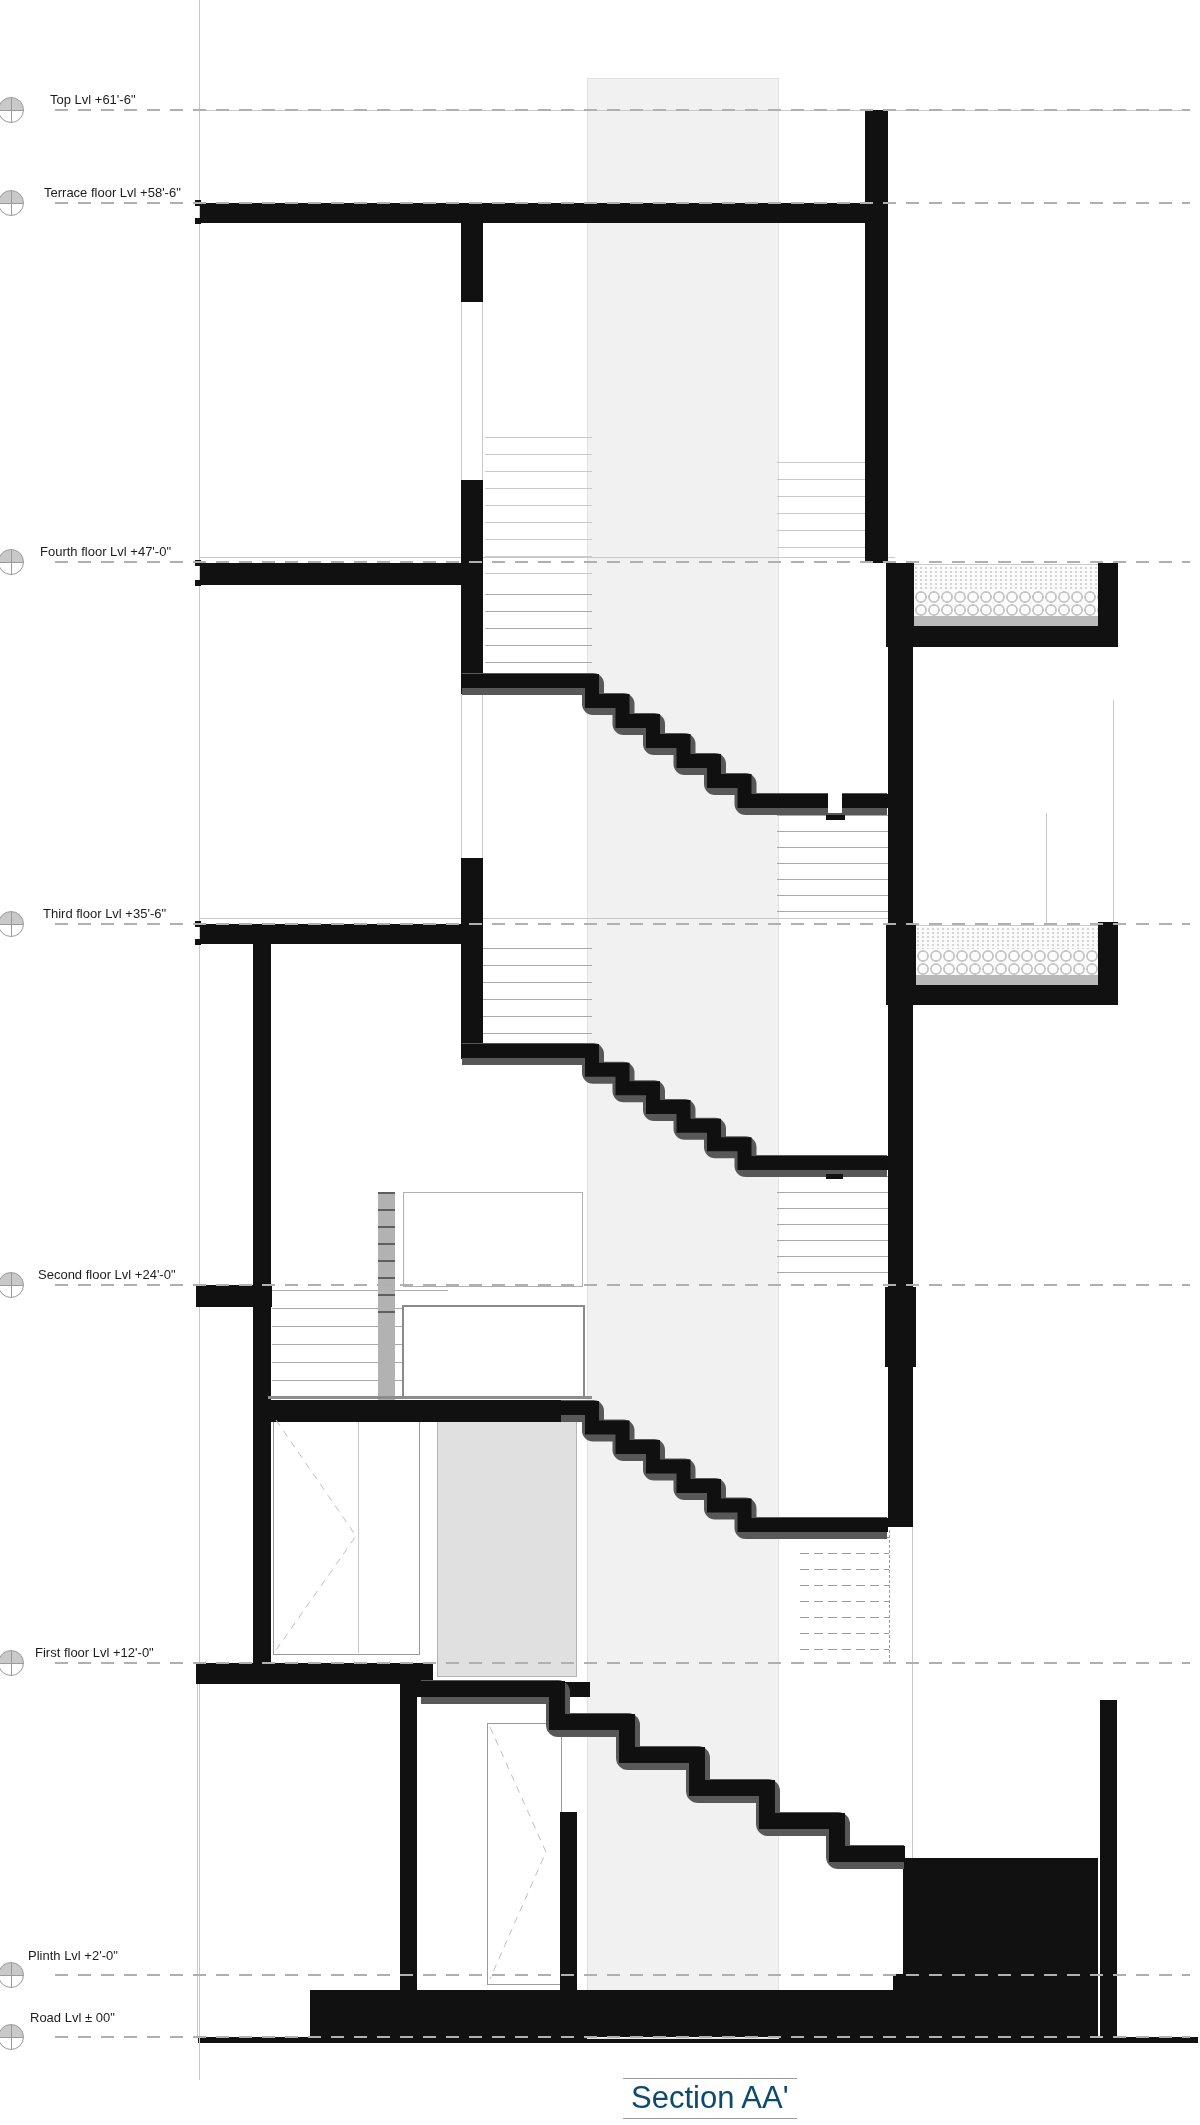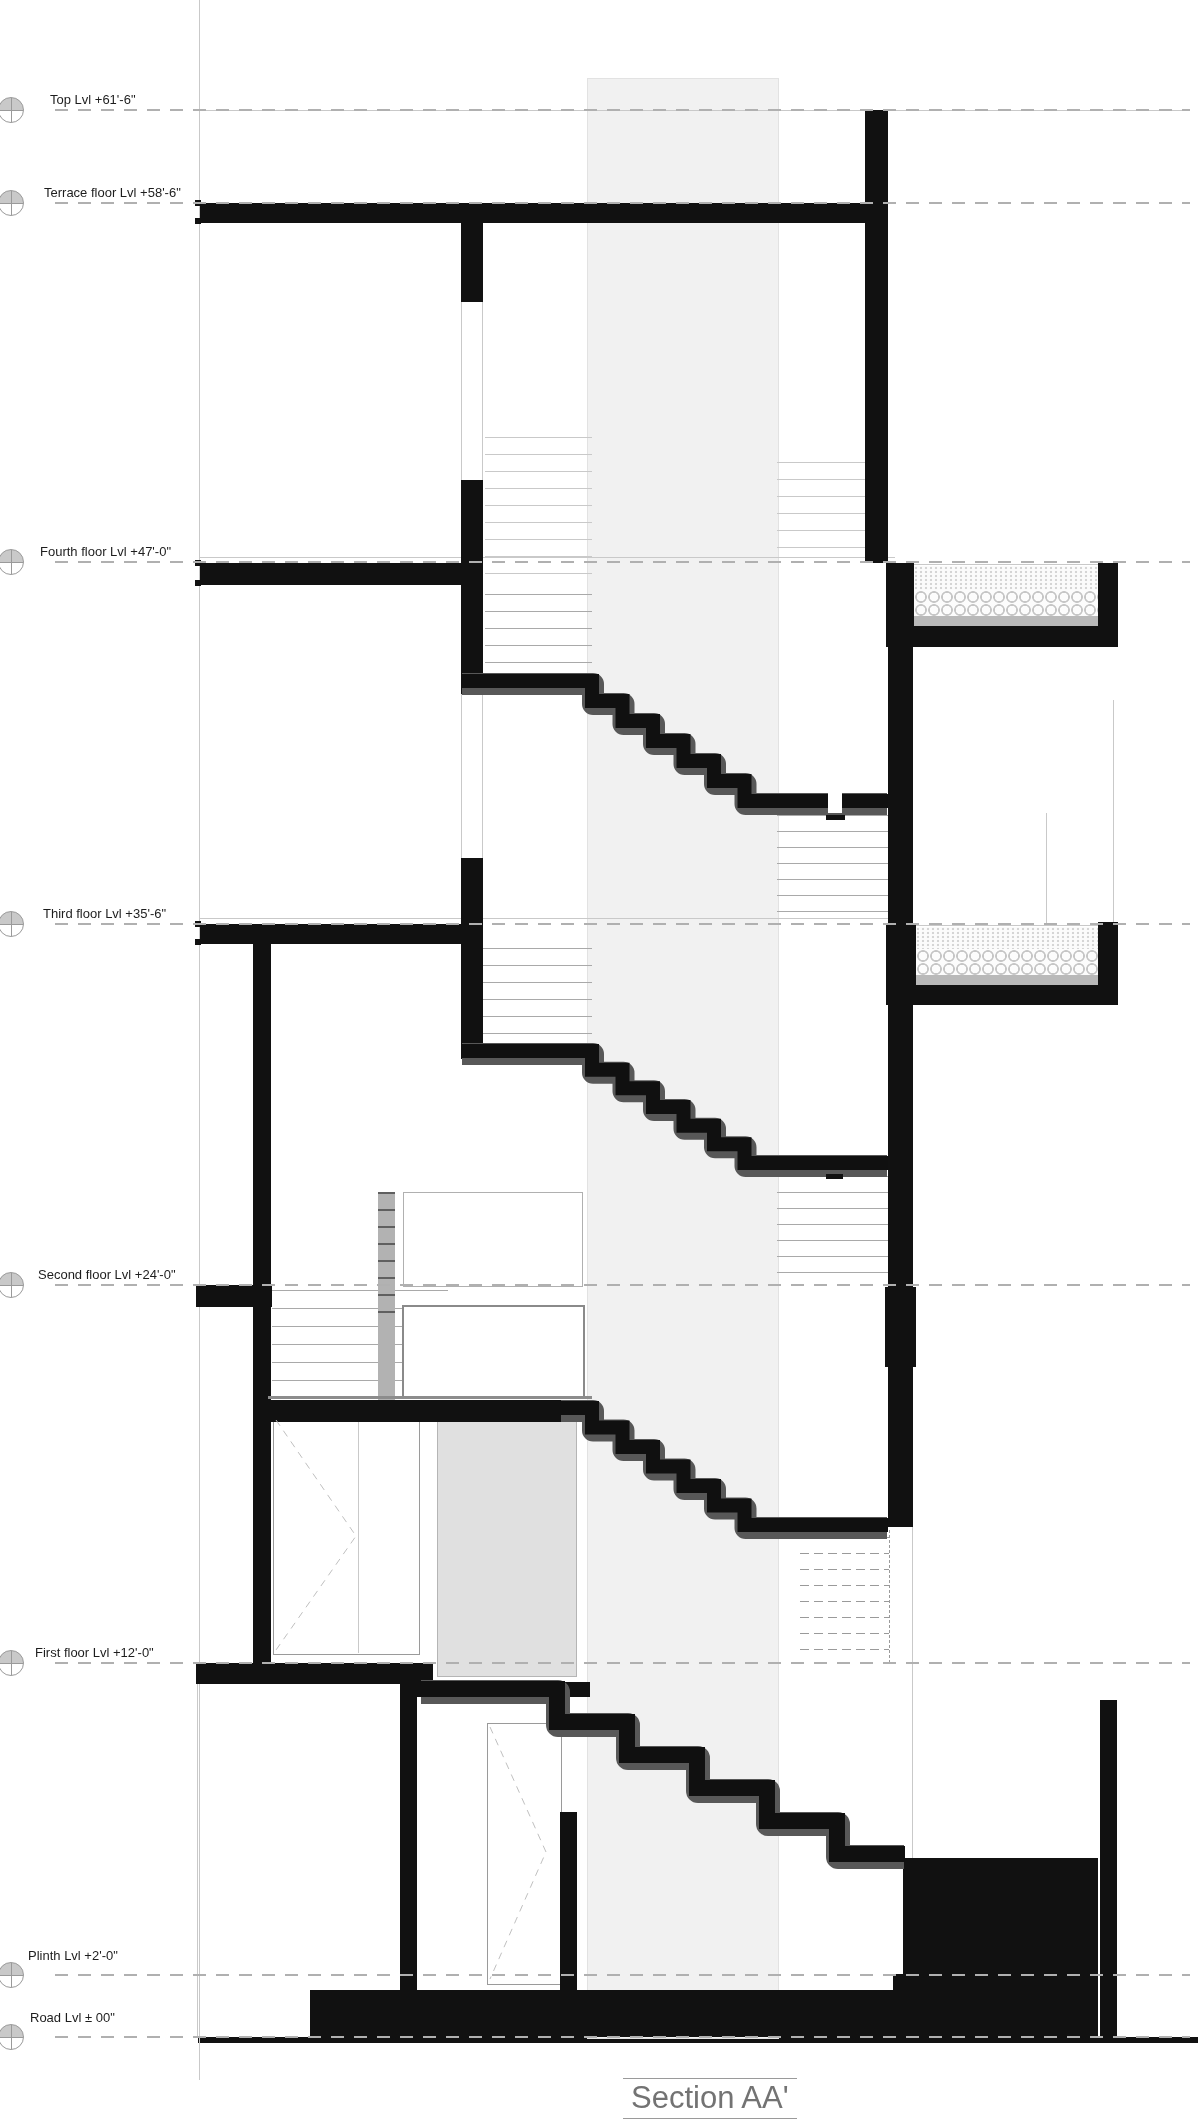--- a/index.html
+++ b/index.html
@@ -25,21 +25,21 @@
   .rungs{background-image:repeating-linear-gradient(to bottom,#5f5f5f 0 2px,transparent 2px 17px);}
   .wrect{background:#fff;border:1px solid #b0b0b0;}
   .wrect2{background:#fff;border:2px solid #8a8a8a;}
   .grect{background:#e0e0e0;border:1px solid #b5b5b5;}
   .doorf{background:#fff;border:1px solid #9a9a9a;}
   .marker{width:26px;height:26px;border:1px solid #9a9a9a;border-radius:50%;
     background-image:linear-gradient(#9a9a9a,#9a9a9a),linear-gradient(#9a9a9a,#9a9a9a),linear-gradient(to bottom,#c9c9c9 0 50%,#ffffff 50%);
     background-size:100% 1px,1px 100%,100% 100%;
     background-position:0 center,center 0,0 0;background-repeat:no-repeat;box-sizing:border-box;}
   .lvl-label{font-size:13px;color:#1d1d1d;white-space:nowrap;height:15px;line-height:15px;}
-  .title{font-size:31px;color:#737373;text-align:right;border-top:1px solid #9a9a9a;border-bottom:1px solid #9a9a9a;padding:1px 8px 2px 8px;}
+  .title{font-size:31px;color:#0c4a6e;text-align:right;border-top:1px solid #9a9a9a;border-bottom:1px solid #9a9a9a;padding:1px 8px 2px 8px;}
   .z10{z-index:10}.z15{z-index:15}.z30{z-index:30}.z35{z-index:35}
   .z40{z-index:40}.z60{z-index:60}.z70{z-index:70}
   svg{pointer-events:none;}
 </style>
 </head>
 <body>
 
 <div class="abs" id="canvas" style="left:0;top:0;width:1200px;height:2125px;">
 
   <div class="abs band z10" style="left:587;left:587px;top:78px;width:190px;height:1959px;"></div>

